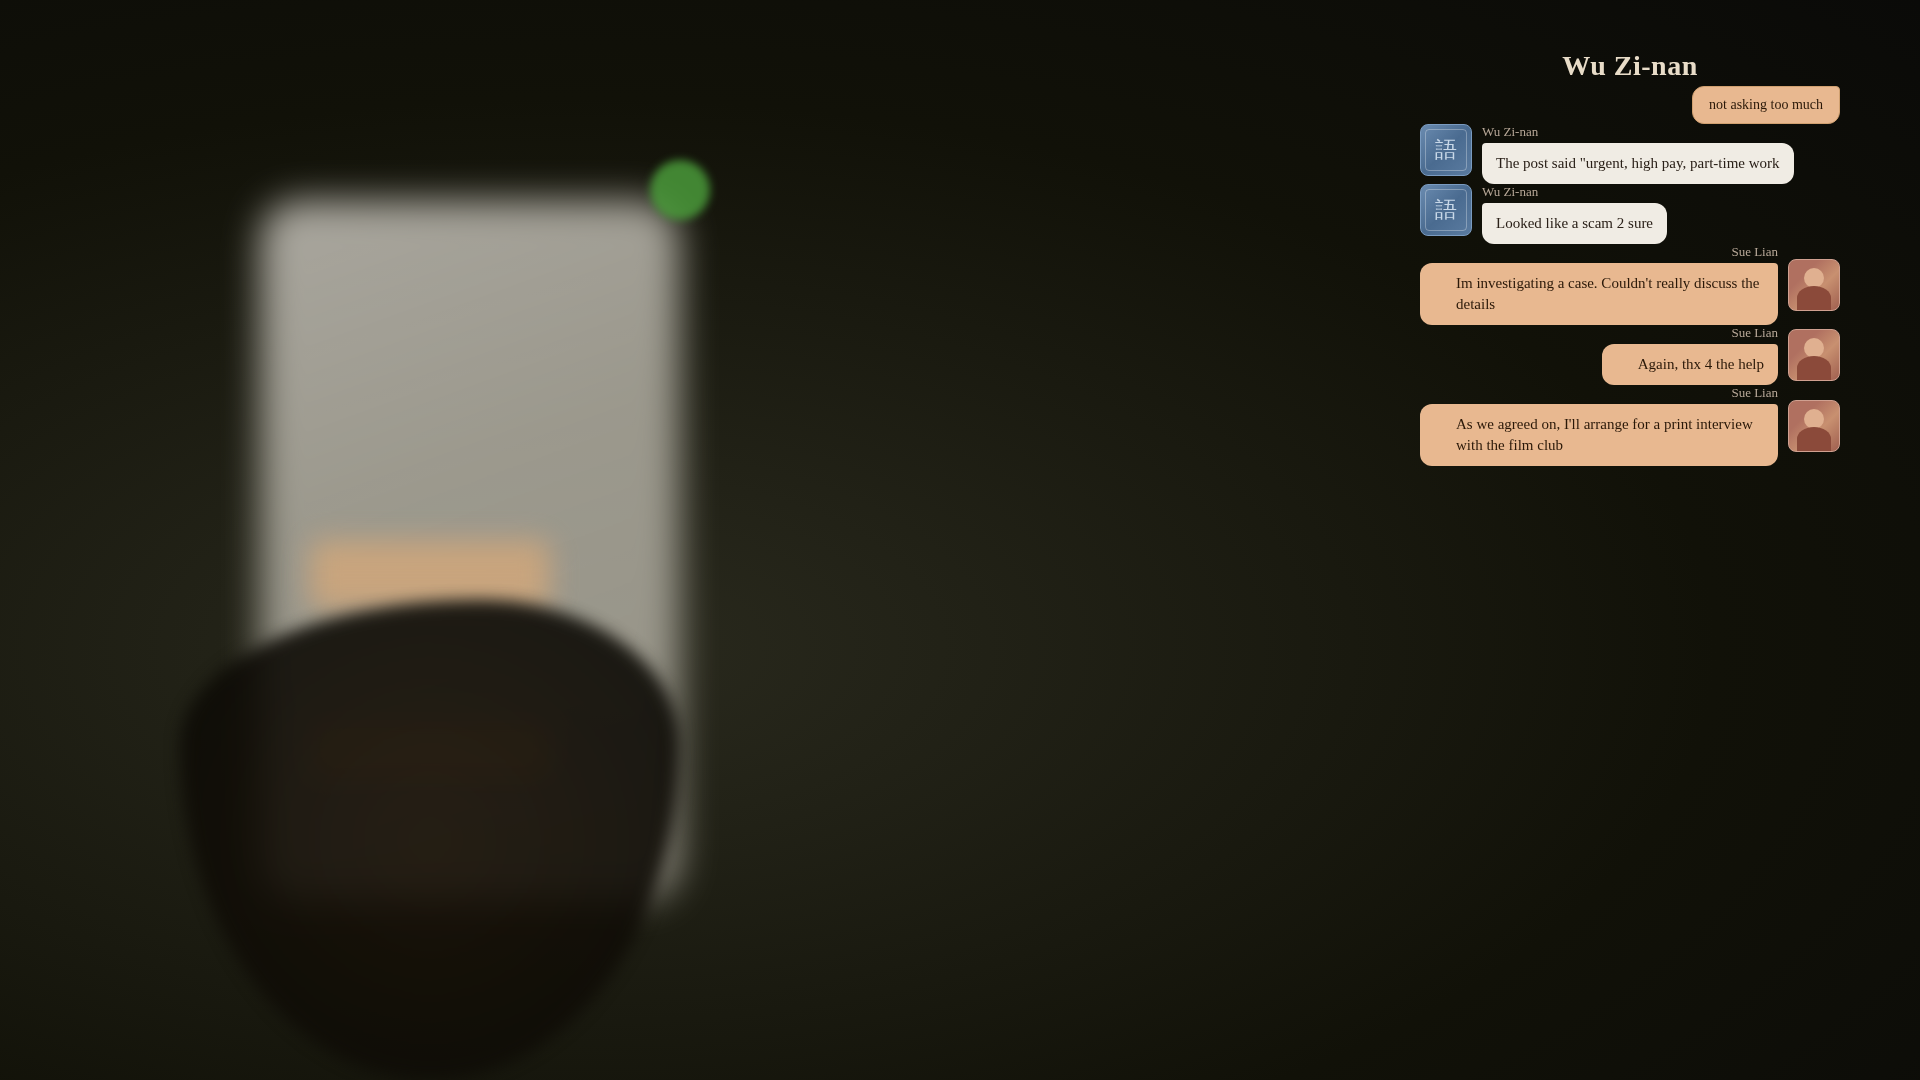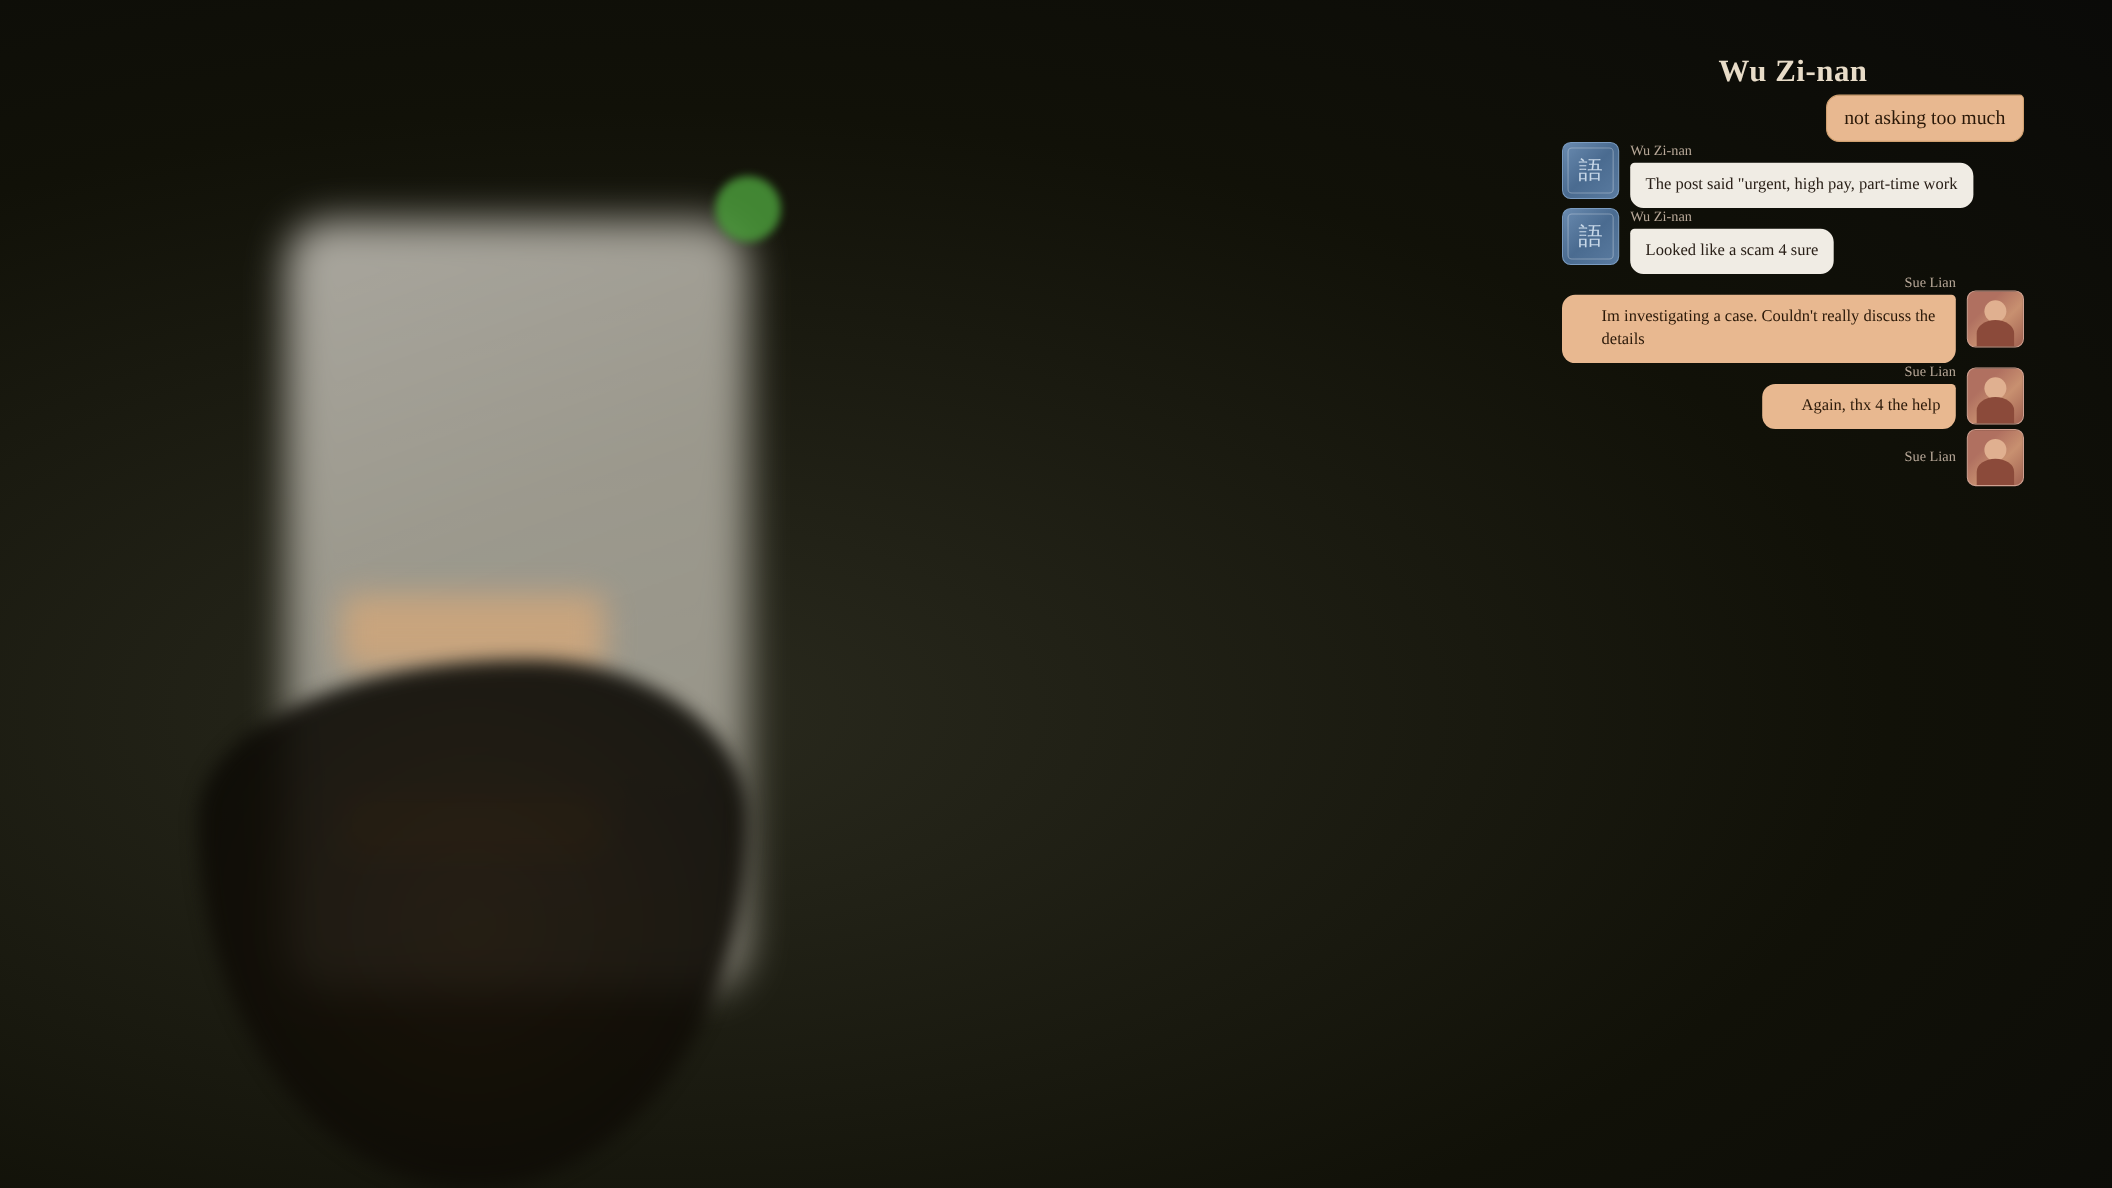--- a/index.html
+++ b/index.html
@@ -231,21 +231,21 @@
       display: flex;
       justify-content: flex-end;
       padding-right: 0px;
     }
 
     .first-bubble {
       background: #e8b890;
       color: #2a1808;
       padding: 10px 16px;
       border-radius: 12px 4px 12px 12px;
-      font-size: 18px;
+      font-size: 14px;
       font-family: 'Georgia', serif;
       border: 1px solid #d0a070;
     }
 
     .message-meta {
       display: flex;
       flex-direction: column;
     }
 
     .sent .message-meta {
@@ -279,21 +279,21 @@
       <div class="bubble bubble-received">The post said "urgent, high pay, part-time work</div>
     </div>
   </div>
 
   <div class="message-row">
     <div class="avatar-wu-symbol">
       <span class="wu-char">語</span>
     </div>
     <div class="message-meta">
       <div class="sender-name">Wu Zi-nan</div>
-      <div class="bubble bubble-received">Looked like a scam 4 sure</div>
+      <div class="bubble bubble-received">Looked like a scam 2 sure</div>
     </div>
   </div>
 
   <div class="message-row sent">
     <div class="avatar-sue-photo"></div>
     <div class="message-meta">
       <div class="sender-name">Sue Lian</div>
       <div class="bubble bubble-sent">Im investigating a case. Couldn't really discuss the details</div>
     </div>
   </div>
@@ -303,16 +303,17 @@
     <div class="message-meta">
       <div class="sender-name">Sue Lian</div>
       <div class="bubble bubble-sent">Again, thx 4 the help</div>
     </div>
   </div>
 
   <div class="message-row sent">
     <div class="avatar-sue-photo"></div>
     <div class="message-meta">
       <div class="sender-name">Sue Lian</div>
+      <div class="bubble bubble-sent">As we agreed on, I'll arrange for a print interview with the film club</div>
     </div>
   </div>
 
 </div>
 
 </body></html>

